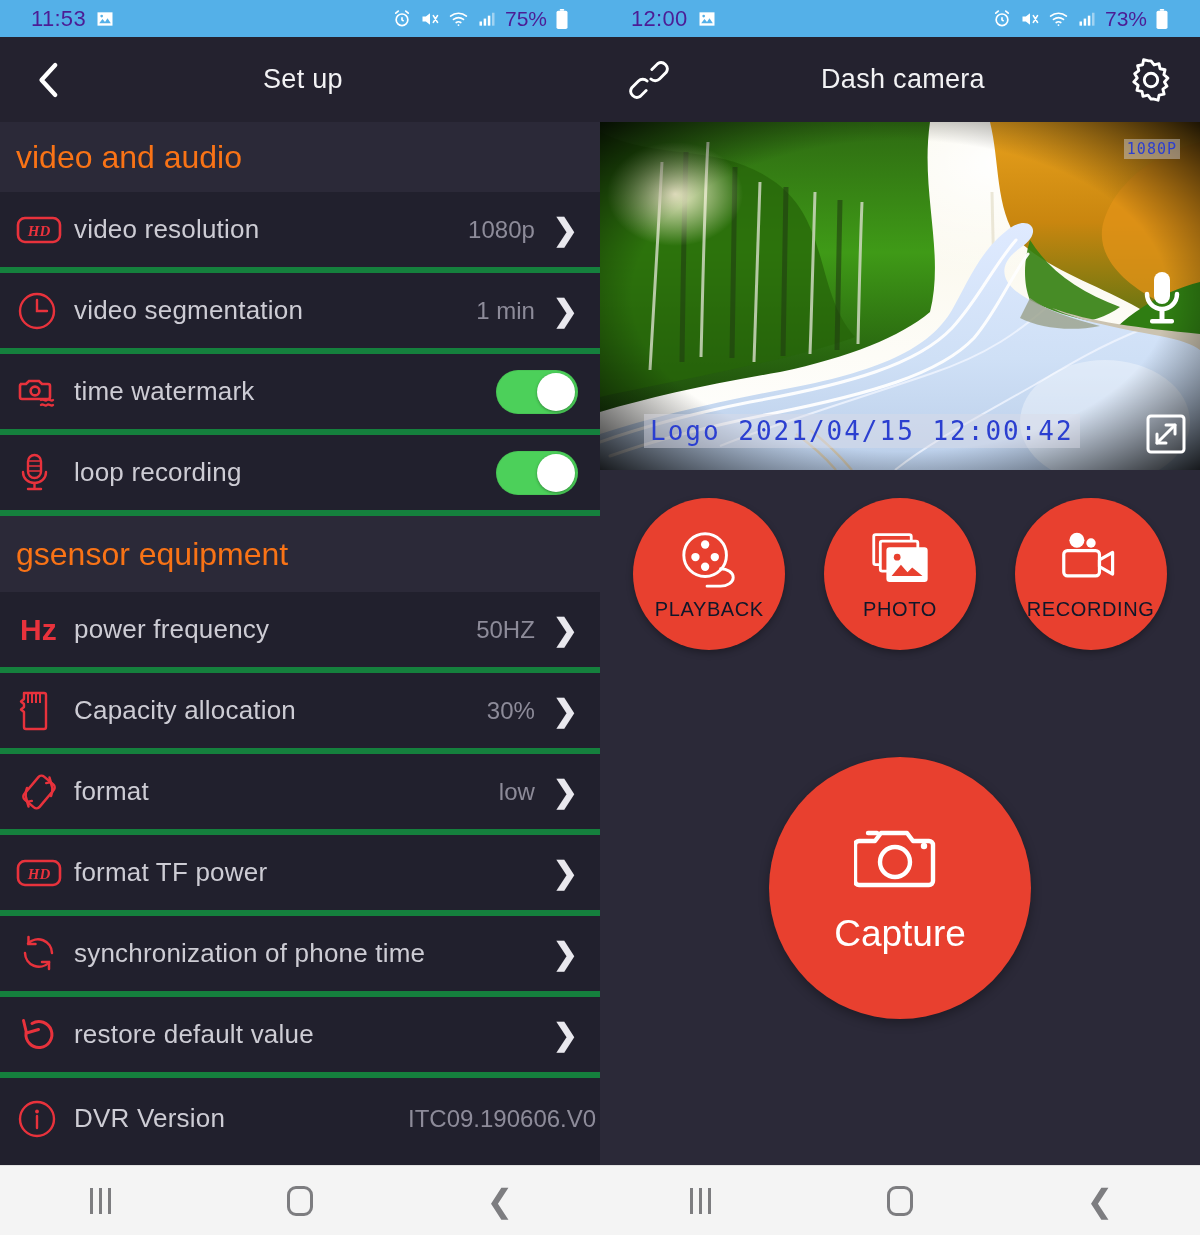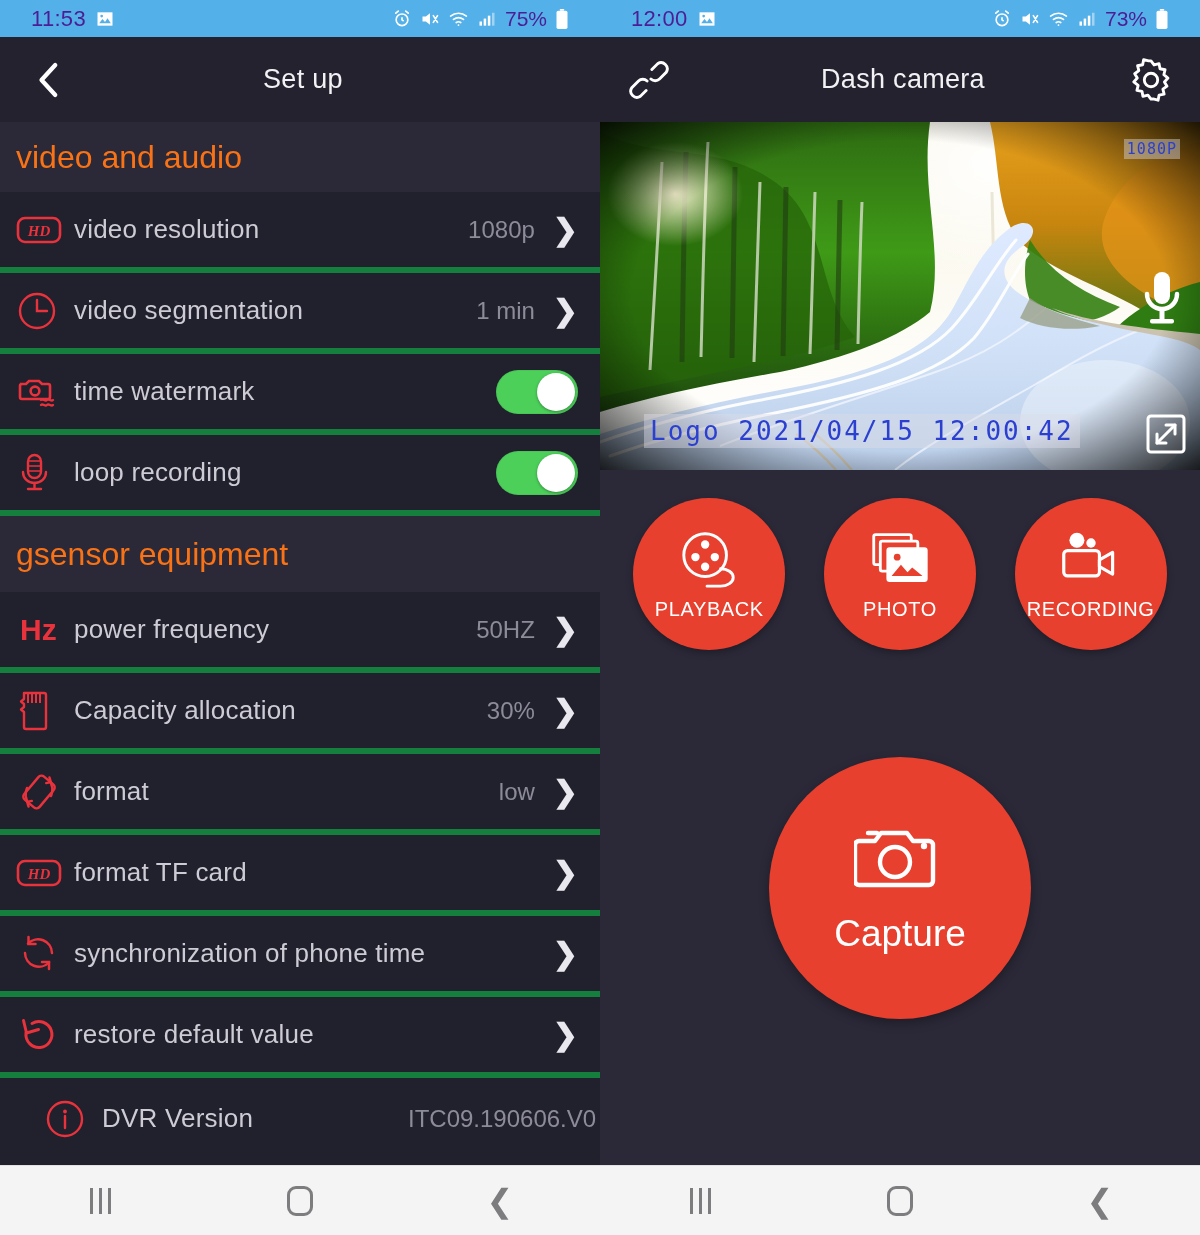--- a/index.html
+++ b/index.html
@@ -57,21 +57,21 @@
   .row .label{
     color:#cdccd4; font-size:26px; margin-left:6px;
     font-family:"Liberation Sans Narrow","Liberation Sans",sans-serif; letter-spacing:.2px;
   }
   .row .spacer{ flex:1; }
   .row .value{
     color:#8d8b99; font-size:24px; text-align:right; max-width:170px; line-height:1.15;
     font-family:"Liberation Sans Narrow","Liberation Sans",sans-serif;
   }
   .chev{ margin-left:18px; color:#e9e8ee; font-size:30px; line-height:1; font-weight:bold; }
-  .row.norow-border{ border-bottom:none;margin-left:28px; }
+  .row.norow-border{ border-bottom:none; }
 
   .toggle{
     width:82px; height:44px; border-radius:22px; background:#4cd05a; position:relative;
     margin-left:10px; cursor:pointer; box-shadow:inset 0 0 0 1px rgba(0,0,0,.05);
   }
   .toggle .knob{
     position:absolute; top:3px; left:41px; width:38px; height:38px; border-radius:50%;
     background:#fff; box-shadow:0 1px 3px rgba(0,0,0,.35);
   }
 
@@ -95,21 +95,21 @@
 
   
   .actions{ display:flex; justify-content:space-around; align-items:center; padding:28px 14px 0; }
   .act{
     width:152px; height:152px; border-radius:50%; background:#e8402f;
     display:flex; flex-direction:column; align-items:center; justify-content:center;
     cursor:pointer; box-shadow:0 3px 7px rgba(0,0,0,.30);
   }
   .act .act-ico{ height:62px; display:flex; align-items:center; justify-content:center; }
   .act .act-lb{
-    color:#ffffff; font-size:20px; margin-top:8px; letter-spacing:.6px;
+    color:#0f172a; font-size:20px; margin-top:8px; letter-spacing:.6px;
     font-family:"Liberation Sans Narrow","Liberation Sans",sans-serif;
   }
 
   .capture-wrap{ flex:1; display:flex; align-items:center; justify-content:center; padding-bottom:40px; }
   .capture{
     width:262px; height:262px; border-radius:50%; background:#e8402f;
     display:flex; flex-direction:column; align-items:center; justify-content:center;
     cursor:pointer; box-shadow:0 4px 11px rgba(0,0,0,.32);
   }
   .capture .cap-lb{
@@ -299,21 +299,21 @@
         <span class="chev">❯</span>
       </div>
 
       <div class="row">
         <span class="ic">
           <svg width="46" height="32" viewBox="0 0 46 32">
             <rect x="2" y="4" width="42" height="24" rx="7" fill="none" stroke="#e8323c" stroke-width="2.6"></rect>
             <text x="23" y="22" font-size="15" font-style="italic" font-weight="bold" fill="#e8323c" text-anchor="middle" font-family="Liberation Serif, serif">HD</text>
           </svg>
         </span>
-        <span class="label">format TF card</span>
+        <span class="label">format TF power</span>
         <span class="spacer"></span>
         <span class="value"></span>
         <span class="chev">❯</span>
       </div>
 
       <div class="row">
         <span class="ic">
           <svg width="46" height="46" viewBox="0 0 46 46" fill="none" stroke="#e8323c" stroke-width="2.5" stroke-linecap="round">
             <path d="M36 22a14 14 0 0 0-24-9.5"></path>
             <path d="M9 22a14 14 0 0 0 24 9.5"></path>

